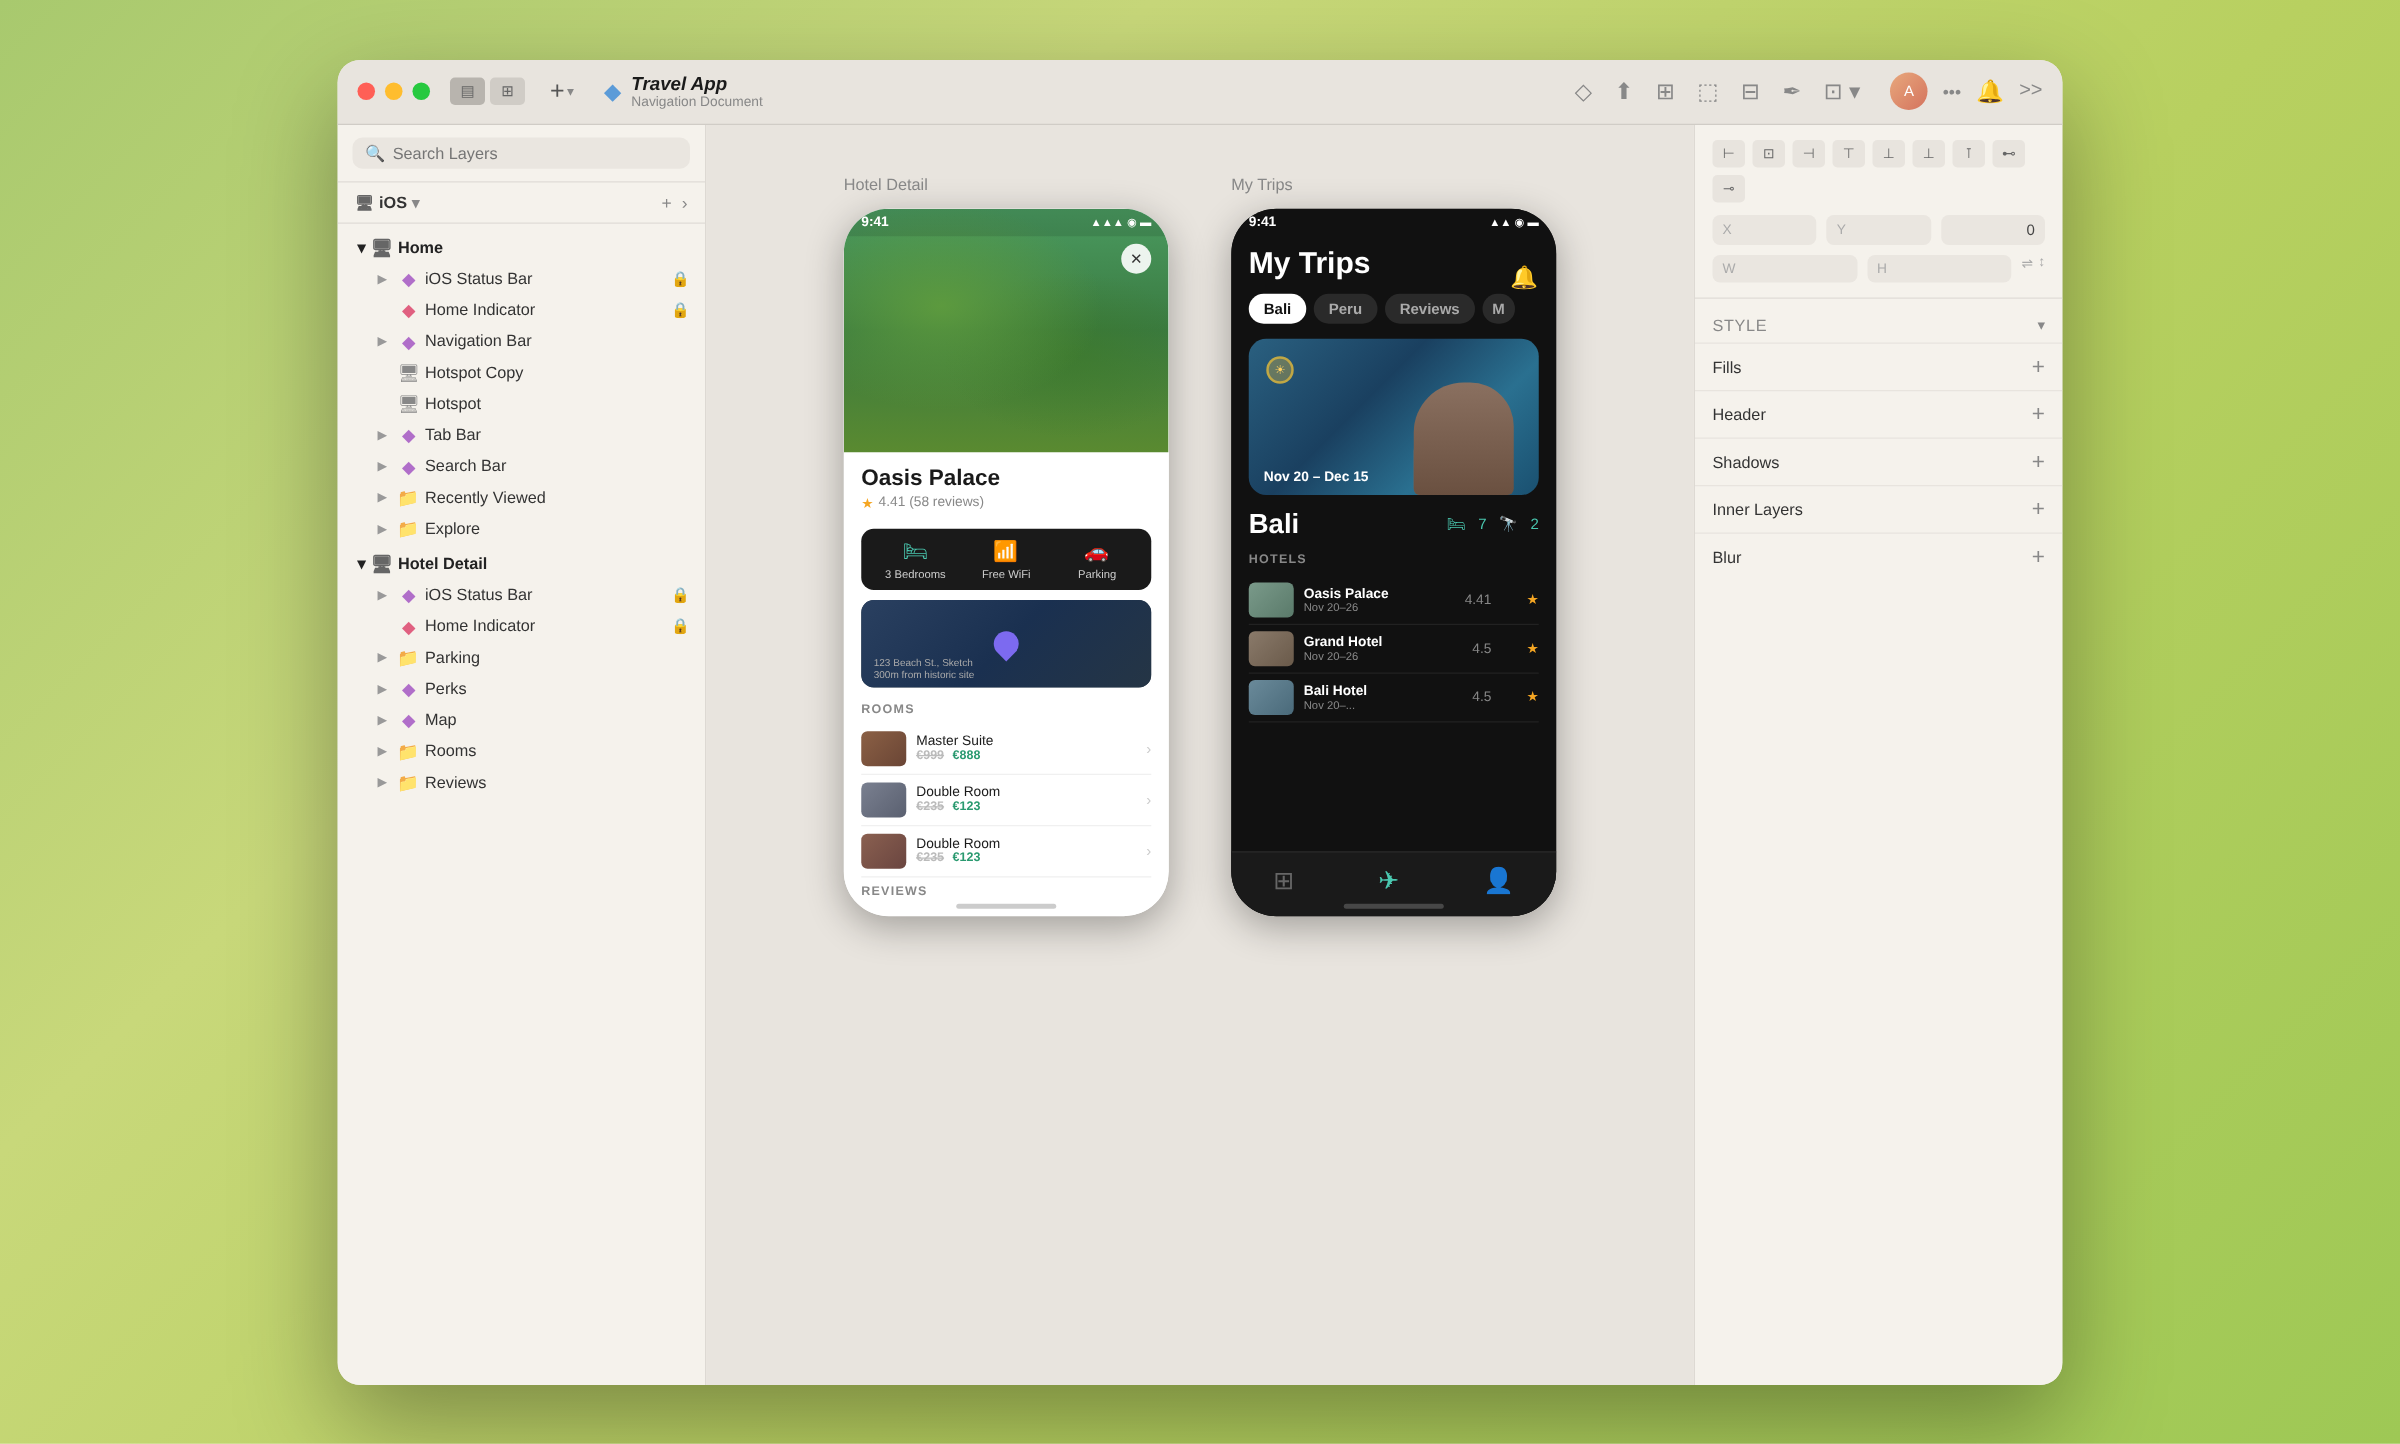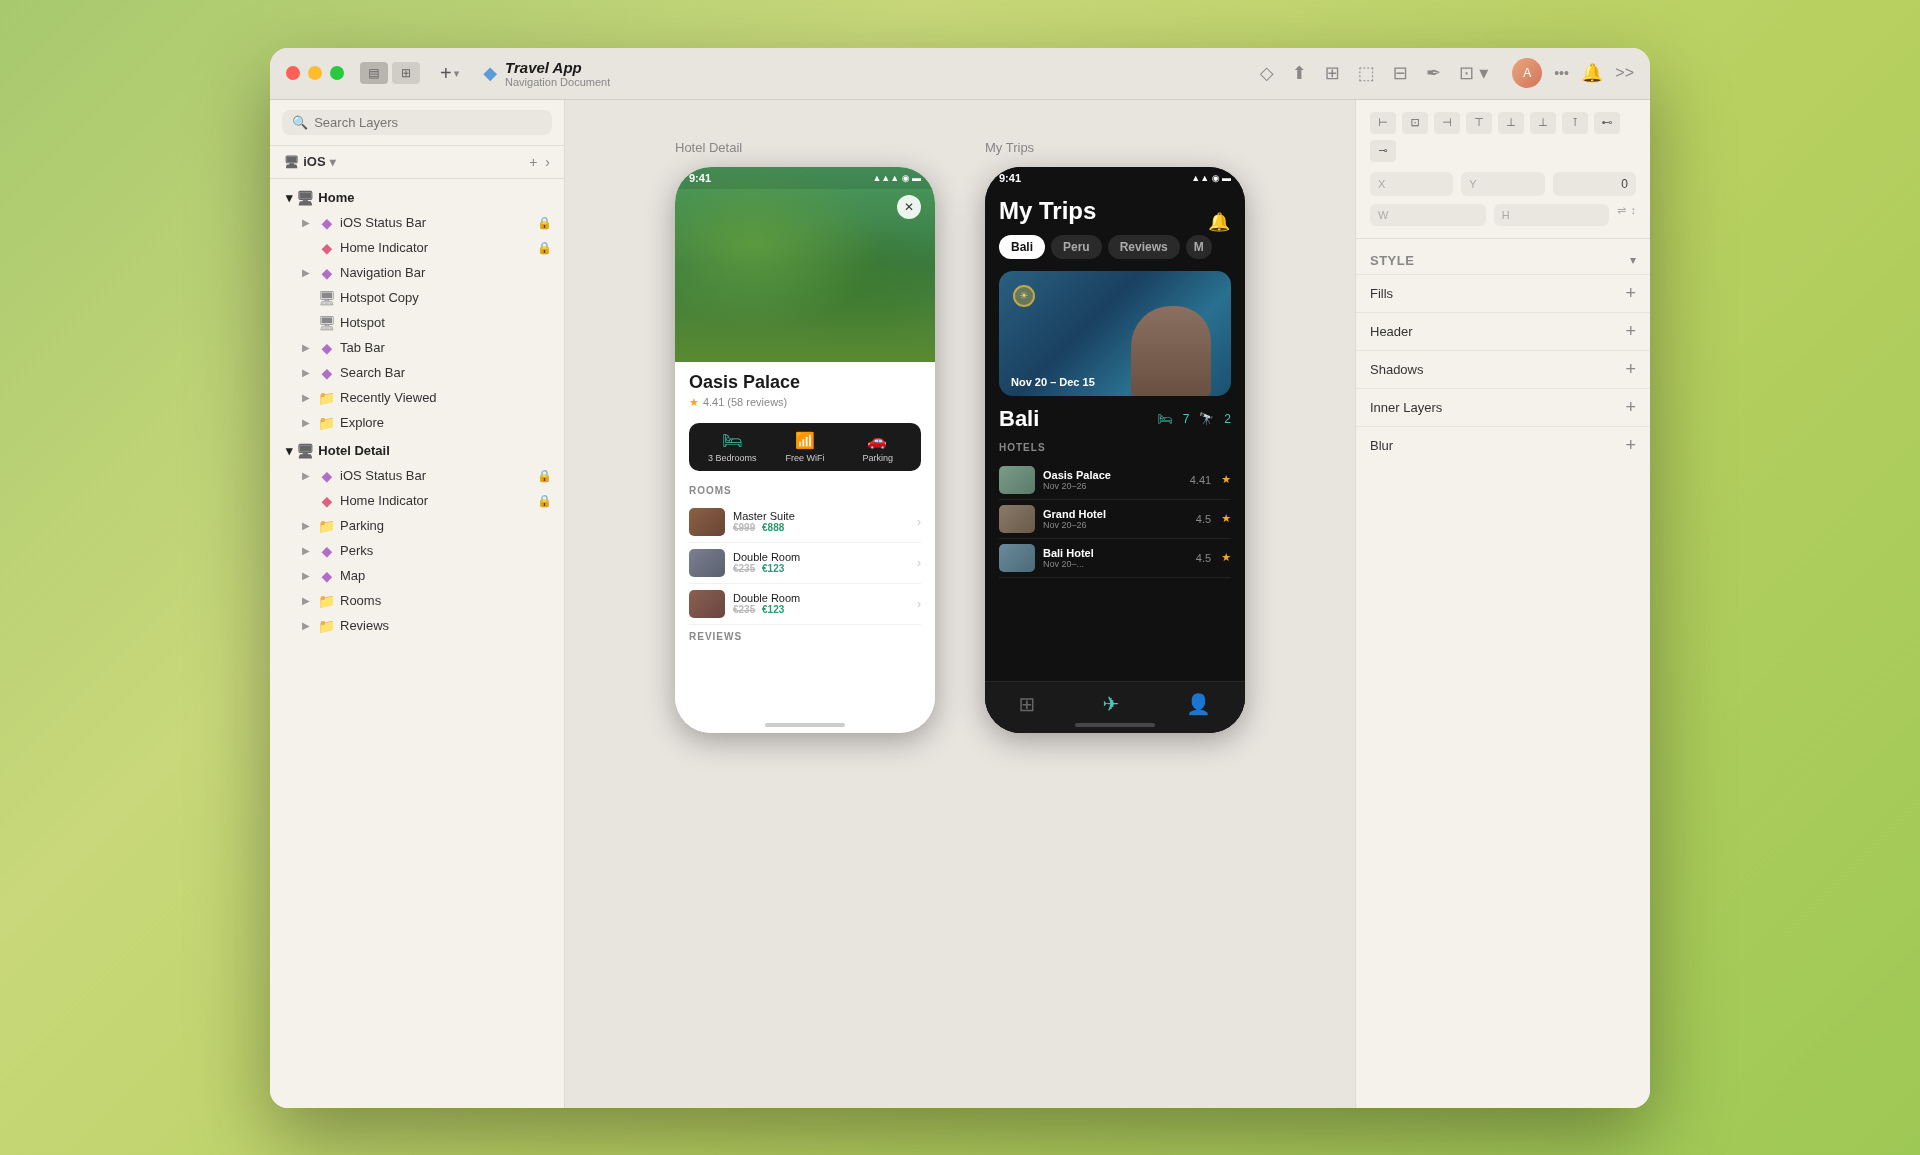--- a/index.html
+++ b/index.html
@@ -523,21 +523,21 @@
       width: 36px;
       height: 28px;
       border-radius: 5px;
       flex-shrink: 0;
     }
     .thumb-1 { background: linear-gradient(135deg, #7a9a8a, #5a7a6a); }
     .thumb-2 { background: linear-gradient(135deg, #8a7a6a, #6a5a4a); }
     .thumb-3 { background: linear-gradient(135deg, #6a8a9a, #4a6a7a); }
     .hotel-list-name { flex: 1; font-size: 11px; font-weight: 600; color: #fff; }
     .hotel-list-dates { font-size: 9px; color: #888; }
-    .hotel-list-rating { font-size: 11px; color: #888; margin-right: 2px; }
+    .hotel-list-rating { font-size: 11px; color: #888; margin-right: 20px; }
     .star-gold { color: #f5a623; font-size: 11px; }
     .trips-bottom-bar {
       position: absolute;
       bottom: 0;
       left: 0;
       right: 0;
       height: 52px;
       background: #1a1a1a;
       border-top: 1px solid #2a2a2a;
       display: flex;
@@ -626,21 +626,21 @@
 
     .style-panel {
       padding: 8px 0;
     }
     .style-header {
       display: flex;
       align-items: center;
       justify-content: space-between;
       padding: 6px 14px;
     }
-    .style-title { font-size: 13px; font-weight: 700; color: #888; letter-spacing: 0.5px; }
+    .style-title { font-size: 13px; font-weight: 400; color: #888; letter-spacing: 0.5px; }
     .style-chevron { color: #888; font-size: 12px; }
     .style-row {
       display: flex;
       align-items: center;
       justify-content: space-between;
       padding: 8px 14px;
       border-top: 1px solid #e8e4de;
       cursor: pointer;
     }
     .style-row-label { font-size: 13px; color: #333; font-weight: 500; }
@@ -849,20 +849,29 @@
                 <div class="amenity">
                   <span class="amenity-icon">📶</span>
                   <span class="amenity-text">Free WiFi</span>
                 </div>
                 <div class="amenity">
                   <span class="amenity-icon">🚗</span>
                   <span class="amenity-text">Parking</span>
                 </div>
               </div>
 
+              <div class="map-section">
+                <div class="map-bg">
+                  <div class="map-pin"></div>
+                  <div class="map-address">
+                    <div class="map-addr-line">123 Beach St., Sketch</div>
+                    <div class="map-addr-line">300m from historic site</div>
+                  </div>
+                </div>
+              </div>
 
               <div class="rooms-section">
                 <div class="rooms-title">ROOMS</div>
                 <div class="room-item">
                   <div class="room-img room-img-1"></div>
                   <div class="room-info">
                     <div class="room-name">Master Suite</div>
                     <div class="room-price">
                       <span class="price-old">€999</span>
                       <span class="price-new">€888</span>

